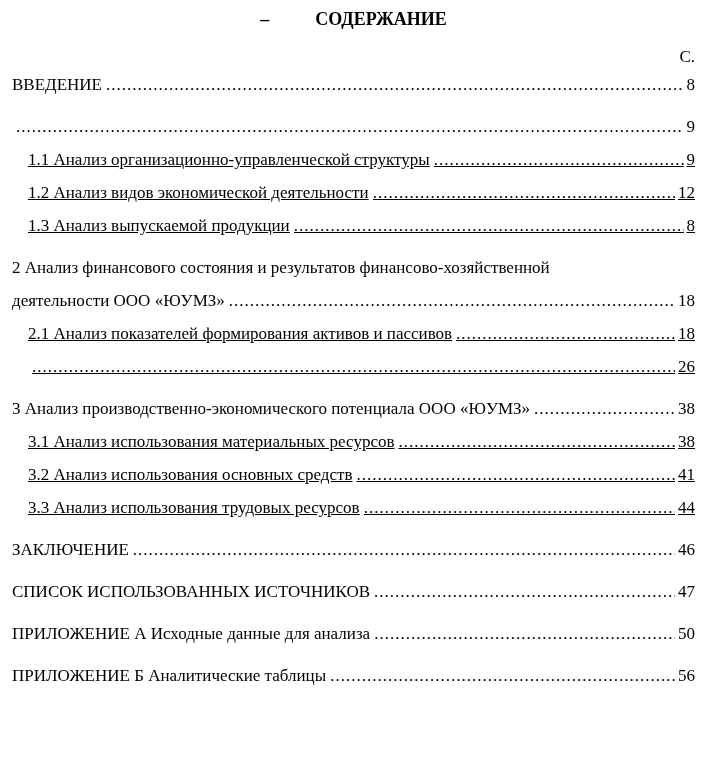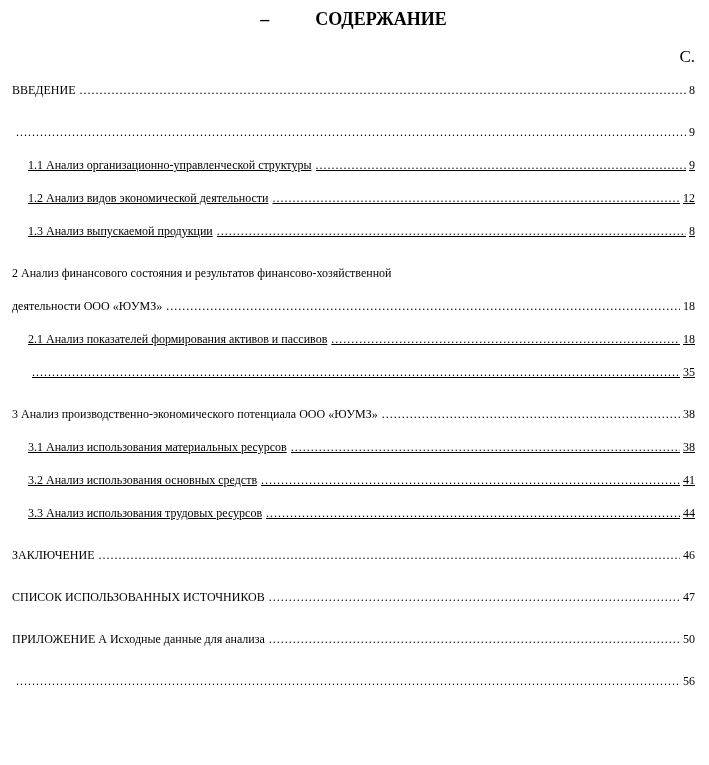--- a/index.html
+++ b/index.html
@@ -27,22 +27,22 @@
     line-height: 22px;
   }
   .title-dash { margin-right: 46px; font-weight: bold; }
   .page-col-label {
     text-align: right;
     font-size: 17px;
     line-height: 22px;
     margin-top: 16px;
   }
   .entries {
-    margin-top: 6px;
-    font-size: 12px;
+    margin-top: 0;
+    font-size: 17px;
   }
   .entry.gap { margin-top: 9px; }
   .entry.indent { padding-left: 16px; text-decoration: underline; }
   .wrap-line { line-height: 33px; white-space: nowrap; }
   .entry-line {
     display: flex;
     align-items: baseline;
     line-height: 33px;
   }
   .label { white-space: nowrap; }
@@ -120,21 +120,21 @@
     <div class="entry-line">
       <span class="label">2.1 Анализ показателей формирования активов и пассивов</span>
       <span class="dots"></span>
       <span class="pagenum">18</span>
     </div>
   </div>
       <div class="entry indent">
 
     <div class="entry-line">
       <span class="dots"></span>
-      <span class="pagenum">35</span>
+      <span class="pagenum">26</span>
     </div>
   </div>
       <div class="entry gap">
 
     <div class="entry-line">
       <span class="label">3 Анализ производственно-экономического потенциала ООО «ЮУМЗ»</span>
       <span class="dots"></span>
       <span class="pagenum">38</span>
     </div>
   </div>
@@ -182,18 +182,19 @@
 
     <div class="entry-line">
       <span class="label">ПРИЛОЖЕНИЕ А Исходные данные для анализа</span>
       <span class="dots"></span>
       <span class="pagenum">50</span>
     </div>
   </div>
       <div class="entry gap">
 
     <div class="entry-line">
+      <span class="label">ПРИЛОЖЕНИЕ Б Аналитические таблицы</span>
       <span class="dots"></span>
       <span class="pagenum">56</span>
     </div>
   </div>
     </div>
 </div>
 
 </body></html>

